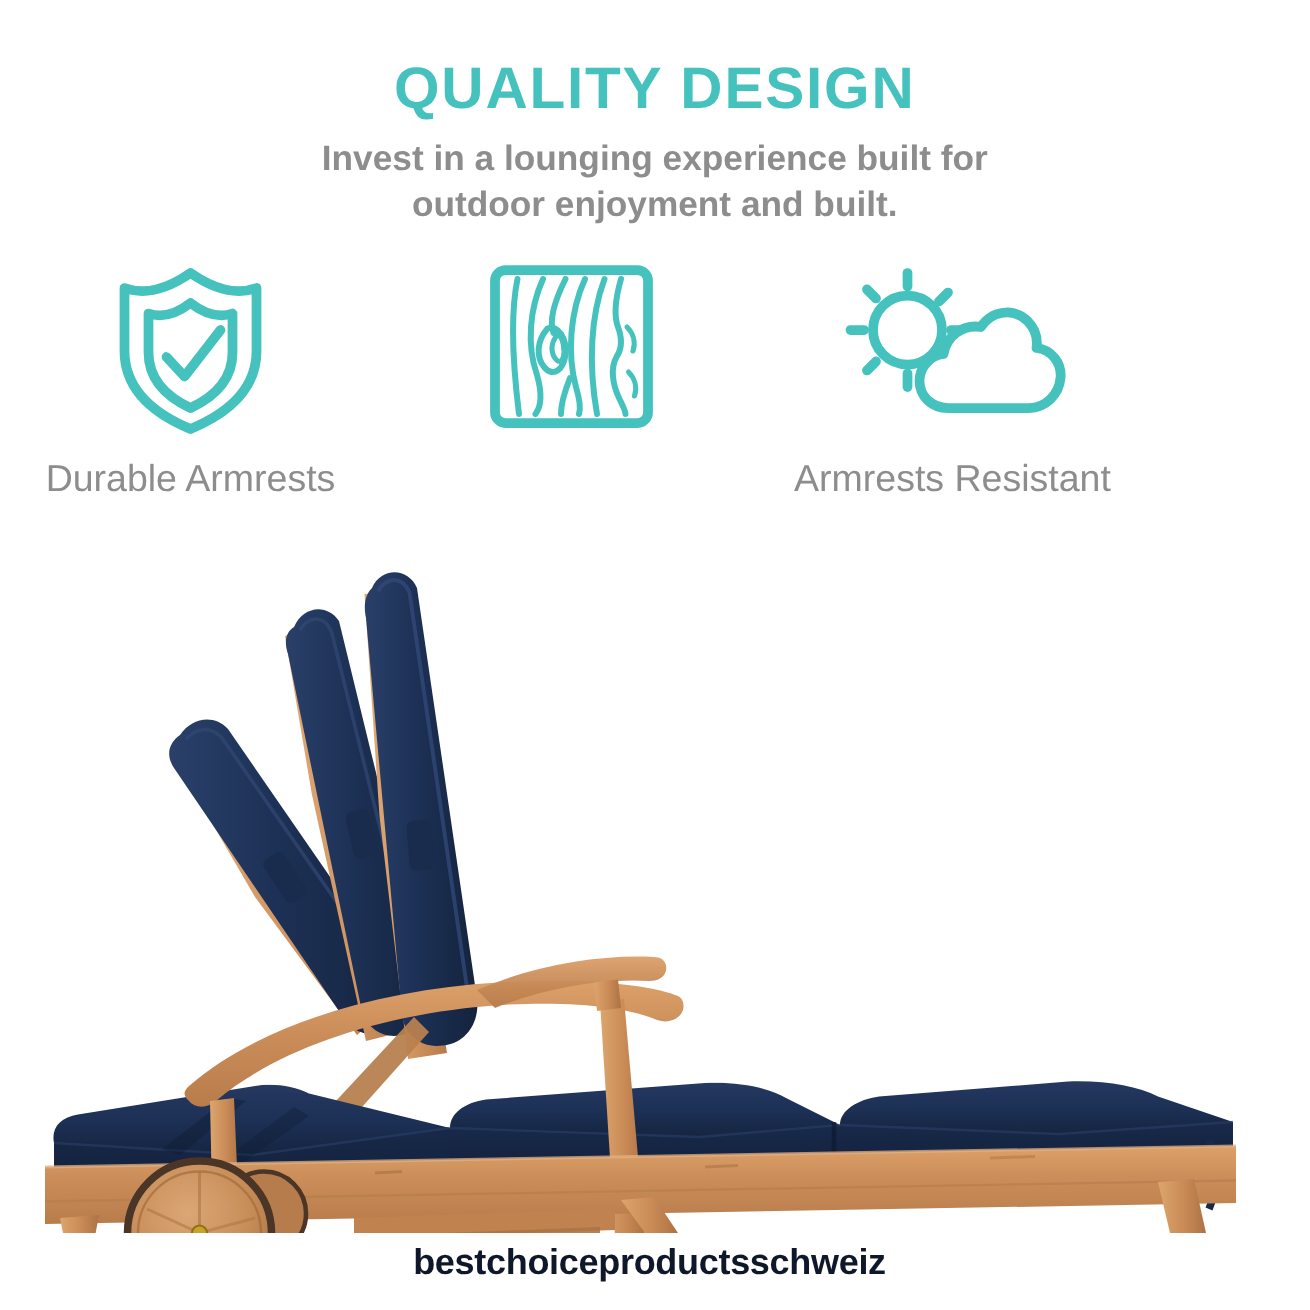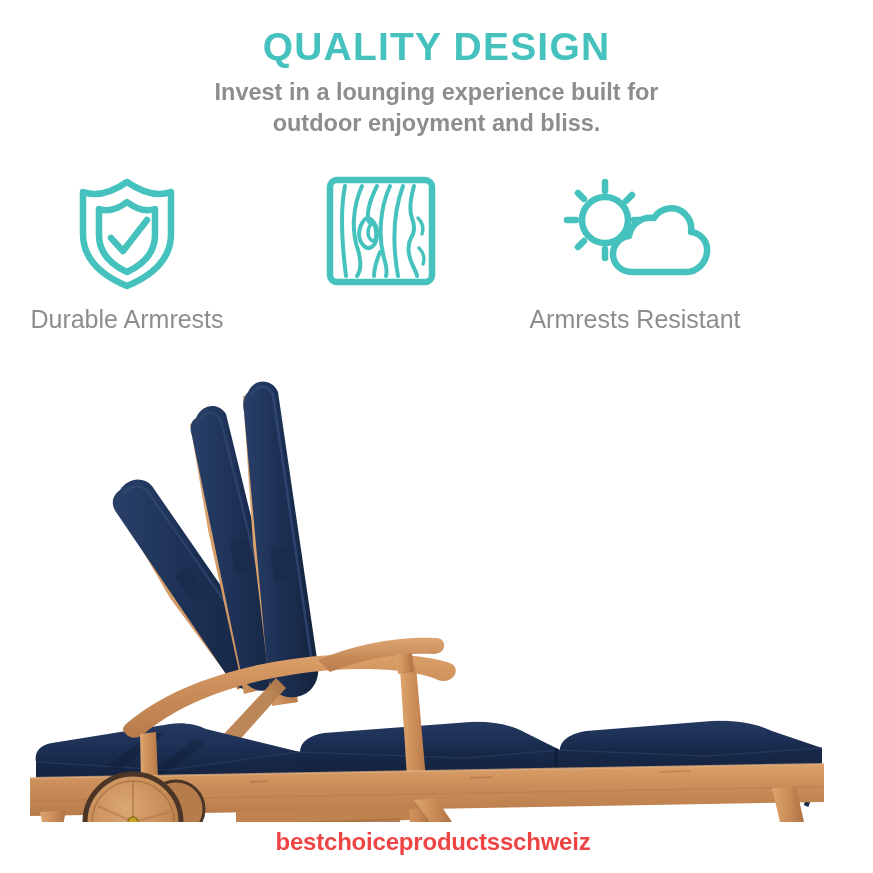--- a/index.html
+++ b/index.html
@@ -6,21 +6,21 @@
   body{
     width:873px;height:873px;
     background:#ffffff;
     font-family:"Liberation Sans", sans-serif;
     overflow:hidden;
     position:relative;
   }
   .page{position:relative;width:873px;height:873px;background:#fff;}
 
   
-  .header{padding-top:27px;text-align:center;}
+  .header{padding-top:40px;text-align:center;}
   .headline{
     font-size:39px;font-weight:bold;letter-spacing:1.2px;
     color:#45c2bd;line-height:1.05;margin:0;
   }
   .subhead{
     margin:9px auto 0;
     font-size:23.5px;color:#8d8d8d;line-height:1.32;
     font-weight:700;max-width:640px;
   }
 
@@ -37,33 +37,33 @@
 
   
   .product{
     position:absolute;left:0;top:372px;width:873px;height:450px;
   }
   .product svg{display:block;width:873px;height:450px;}
 
   
   .watermark{
     position:absolute;left:0;top:828px;width:866px;text-align:center;
-    font-size:24px;font-weight:bold;color:#ef4444;letter-spacing:-0.2px;
+    font-size:24px;font-weight:bold;color:#0f172a;letter-spacing:-0.2px;
   }
 </style>
 </head>
 <body>
 
 <div class="page">
 
   <div class="header">
     <h1 class="headline">QUALITY DESIGN</h1>
     <p class="subhead">
       <span>Invest in a lounging experience built for</span><br>
-      <span>outdoor enjoyment and bliss.</span>
+      <span>outdoor enjoyment and built.</span>
     </p>
   </div>
 
   <div class="features">
 
     <div class="feature">
       <div class="feature-icon">
         <svg width="104" height="118" viewBox="0 0 104 118" fill="none" stroke="#45c2bd" stroke-width="6.5" stroke-linecap="round" stroke-linejoin="round">
           <path d="M8 20 C22 25 36 21 52 10 C68 21 82 25 96 20 L96 62
                    C96 88 76 104 52 114 C28 104 8 88 8 62 Z"></path>

